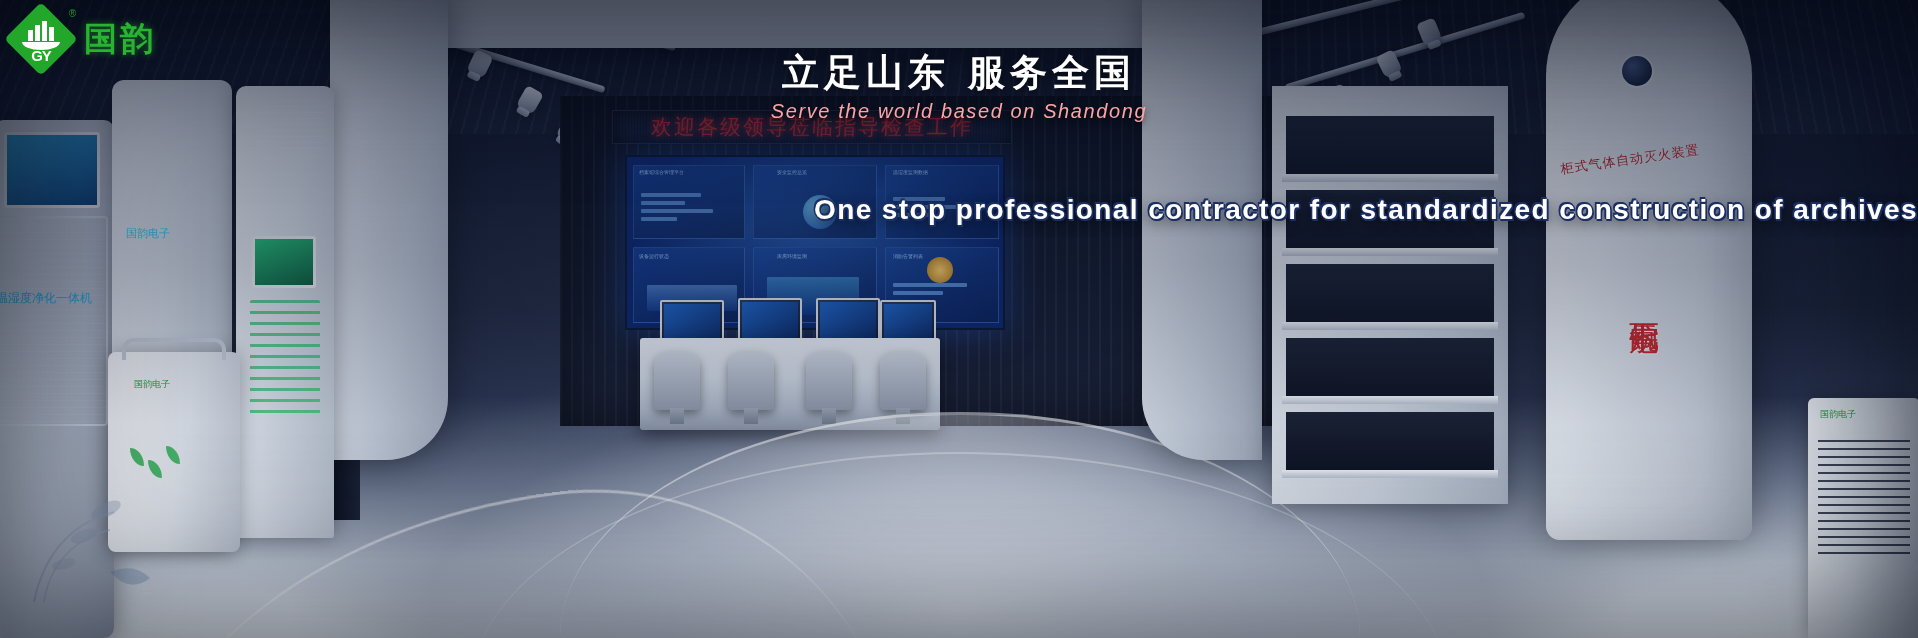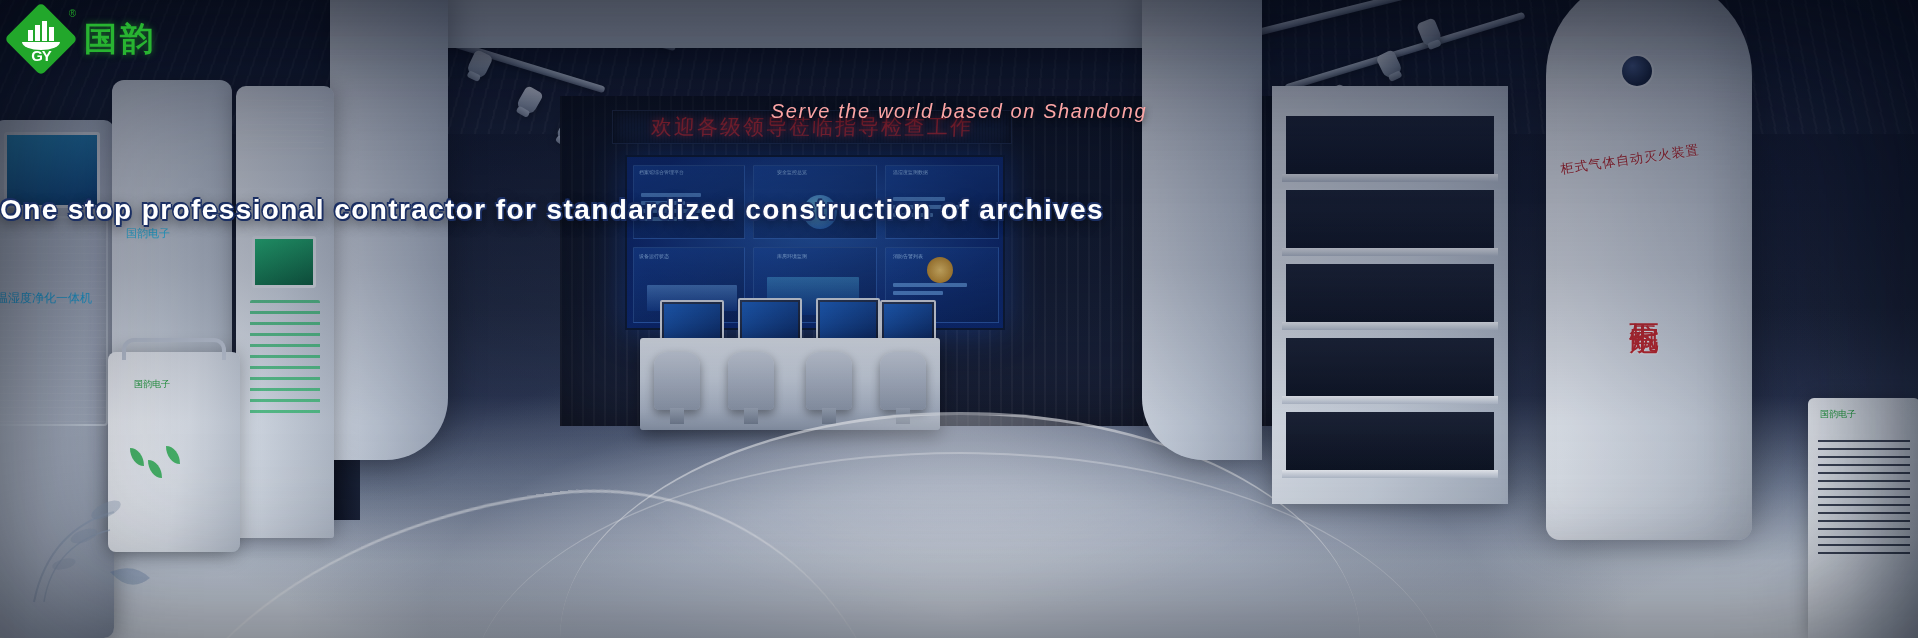--- a/index.html
+++ b/index.html
@@ -200,21 +200,21 @@
                 color:#fca5a5; font-size:20px; letter-spacing:1.6px;
                 font-family:"Liberation Sans",sans-serif; text-shadow:0 2px 7px rgba(0,0,0,.7);font-style:italic; }
 
   .headline { position:absolute; left:0; right:0; top:124px; text-align:center; z-index:36;
               color:#fff; font-size:54px; font-weight:bold; letter-spacing:2px; line-height:62px;
               font-family:"DejaVu Sans",sans-serif;
               text-shadow:2px 0 0 #1b2f63, -2px 0 0 #1b2f63, 0 2px 0 #1b2f63, 0 -2px 0 #1b2f63,
                           2px 2px 0 #1b2f63, -2px -2px 0 #1b2f63, 2px -2px 0 #1b2f63, -2px 2px 0 #1b2f63,
                           0 5px 18px rgba(0,0,0,.8); }
 
-  .subhead { position:absolute; left:0; right:0; top:194px; text-align:left; z-index:36;
+  .subhead { position:absolute; left:0; right:0; top:194px; text-align:right; z-index:36;
              color:#fff; font-size:28px; font-weight:bold; letter-spacing:1.4px;
              font-family:"Liberation Sans",sans-serif;
              text-shadow:1.6px 0 0 #1b2f63, -1.6px 0 0 #1b2f63, 0 1.6px 0 #1b2f63, 0 -1.6px 0 #1b2f63,
                          1.6px 1.6px 0 #1b2f63, -1.6px -1.6px 0 #1b2f63,
                          0 4px 14px rgba(0,0,0,.8); }
 
   .redbar-wrap { position:absolute; left:0; right:0; top:292px; display:flex;
                  justify-content:center; z-index:38; }
   .redbar { background:#d9291c; padding:11px 36px;
             box-shadow:0 4px 18px rgba(0,0,0,.55);
@@ -372,17 +372,18 @@
           <span style="height:20px;"></span>
             <span style="height:14px;"></span>
         </div>
         <div class="logo-wave"></div>
         <div class="logo-gy">GY</div>
       </div>
     </div>
     <div class="logo-text">国韵</div>
   </div>
 
+  <div class="tagline-cn">立足山东 服务全国</div>
   <div class="tagline-en">Serve the world based on Shandong</div>
   <div class="subhead">One stop professional contractor for standardized construction of archives</div>
 
 
 </div>
 
 </body></html>

